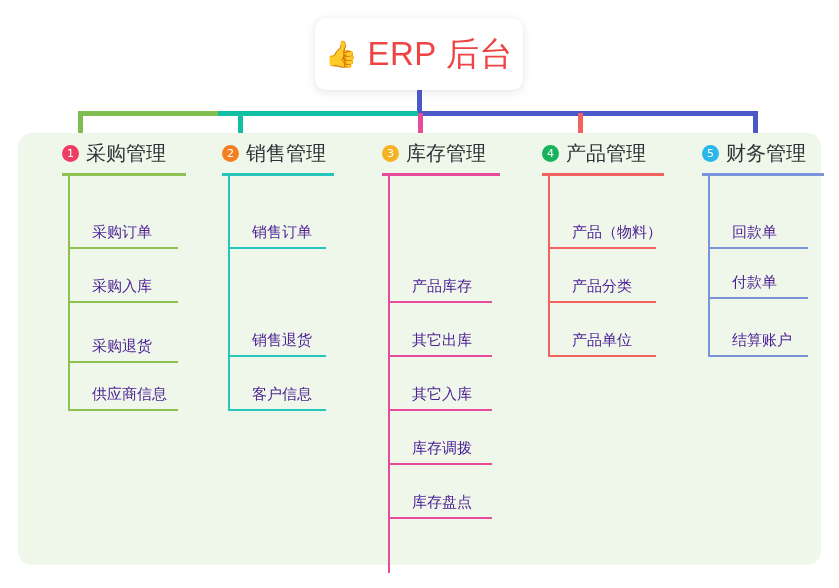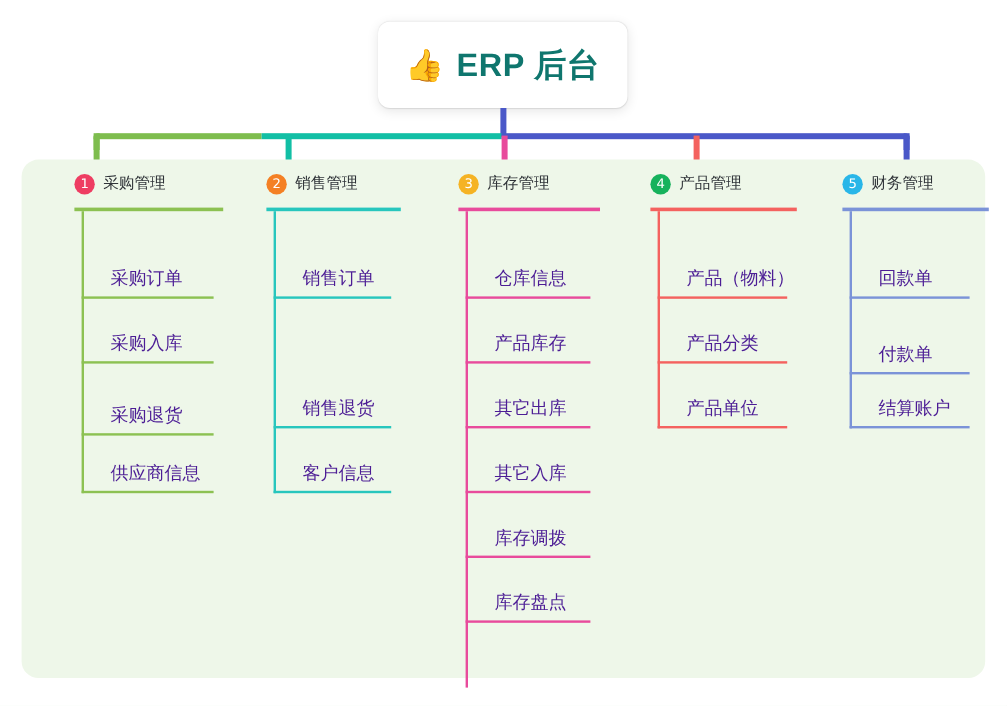--- a/index.html
+++ b/index.html
@@ -31,25 +31,24 @@
     justify-content: center;
     gap: 10px;
     box-sizing: border-box;
   }
   #root-node .thumb {
     font-size: 26px;
     line-height: 1;
     display: inline-block;
   }
   #root-node .root-title {
-    font-size: 27px;
-    color: #0f766e;
+    font-size: 33px;
+    color: #ef4444;
     letter-spacing: 0.5px;
     white-space: nowrap;
-    font-weight: bold;
   }
 
   
   .trunk {
     position: absolute;
     left: 417px;
     top: 90px;
     width: 5px;
     height: 24px;
     background: #4a58c8;
@@ -111,21 +110,21 @@
     height: 17px;
     border-radius: 50%;
     color: #ffffff;
     font-size: 11px;
     line-height: 17px;
     text-align: center;
     flex: 0 0 auto;
     font-family: "DejaVu Sans", sans-serif;
   }
   .head-label {
-    font-size: 13px;
+    font-size: 20px;
     color: #2f3338;
     white-space: nowrap;
   }
   .head-rule {
     position: absolute;
     left: 22px;
     top: 40px;
     height: 3px;
   }
 
@@ -226,24 +225,20 @@
           <div class="leaf-rule" style="width: 98px; background: rgb(39, 198, 189);"></div>
         </div>
       </div>
       <div class="column" style="left: 342px;">
         <div class="col-head">
           <span class="badge" style="background: rgb(245, 179, 36);">3</span>
           <span class="head-label">库存管理</span>
         </div>
         <div class="head-rule" style="width: 118px; background: rgb(232, 75, 156);"></div>
         <div class="spine" style="height: 397px; background: rgb(232, 75, 156);"></div>
-        <div class="leaf" style="top: 62px; width: 104px;">
-          <span class="leaf-label">仓库信息</span>
-          <div class="leaf-rule" style="width: 104px; background: rgb(232, 75, 156);"></div>
-        </div>
         <div class="leaf" style="top: 116px; width: 104px;">
           <span class="leaf-label">产品库存</span>
           <div class="leaf-rule" style="width: 104px; background: rgb(232, 75, 156);"></div>
         </div>
         <div class="leaf" style="top: 224px; width: 104px;">
           <span class="leaf-label">其它入库</span>
           <div class="leaf-rule" style="width: 104px; background: rgb(232, 75, 156);"></div>
         </div>
         <div class="leaf" style="top: 170px; width: 104px;">
           <span class="leaf-label">其它出库</span>
@@ -282,21 +277,21 @@
         <div class="col-head">
           <span class="badge" style="background: rgb(41, 182, 232);">5</span>
           <span class="head-label">财务管理</span>
         </div>
         <div class="head-rule" style="width: 122px; background: rgb(123, 147, 216);"></div>
         <div class="spine" style="height: 181px; background: rgb(123, 147, 216);"></div>
         <div class="leaf" style="top: 62px; width: 100px;">
           <span class="leaf-label">回款单</span>
           <div class="leaf-rule" style="width: 100px; background: rgb(123, 147, 216);"></div>
         </div>
-        <div class="leaf" style="top: 125px; width: 100px;">
+        <div class="leaf" style="top: 112px; width: 100px;">
           <span class="leaf-label">付款单</span>
           <div class="leaf-rule" style="width: 100px; background: rgb(123, 147, 216);"></div>
         </div>
         <div class="leaf" style="top: 170px; width: 100px;">
           <span class="leaf-label">结算账户</span>
           <div class="leaf-rule" style="width: 100px; background: rgb(123, 147, 216);"></div>
         </div>
       </div>
     </div>
 </div>

